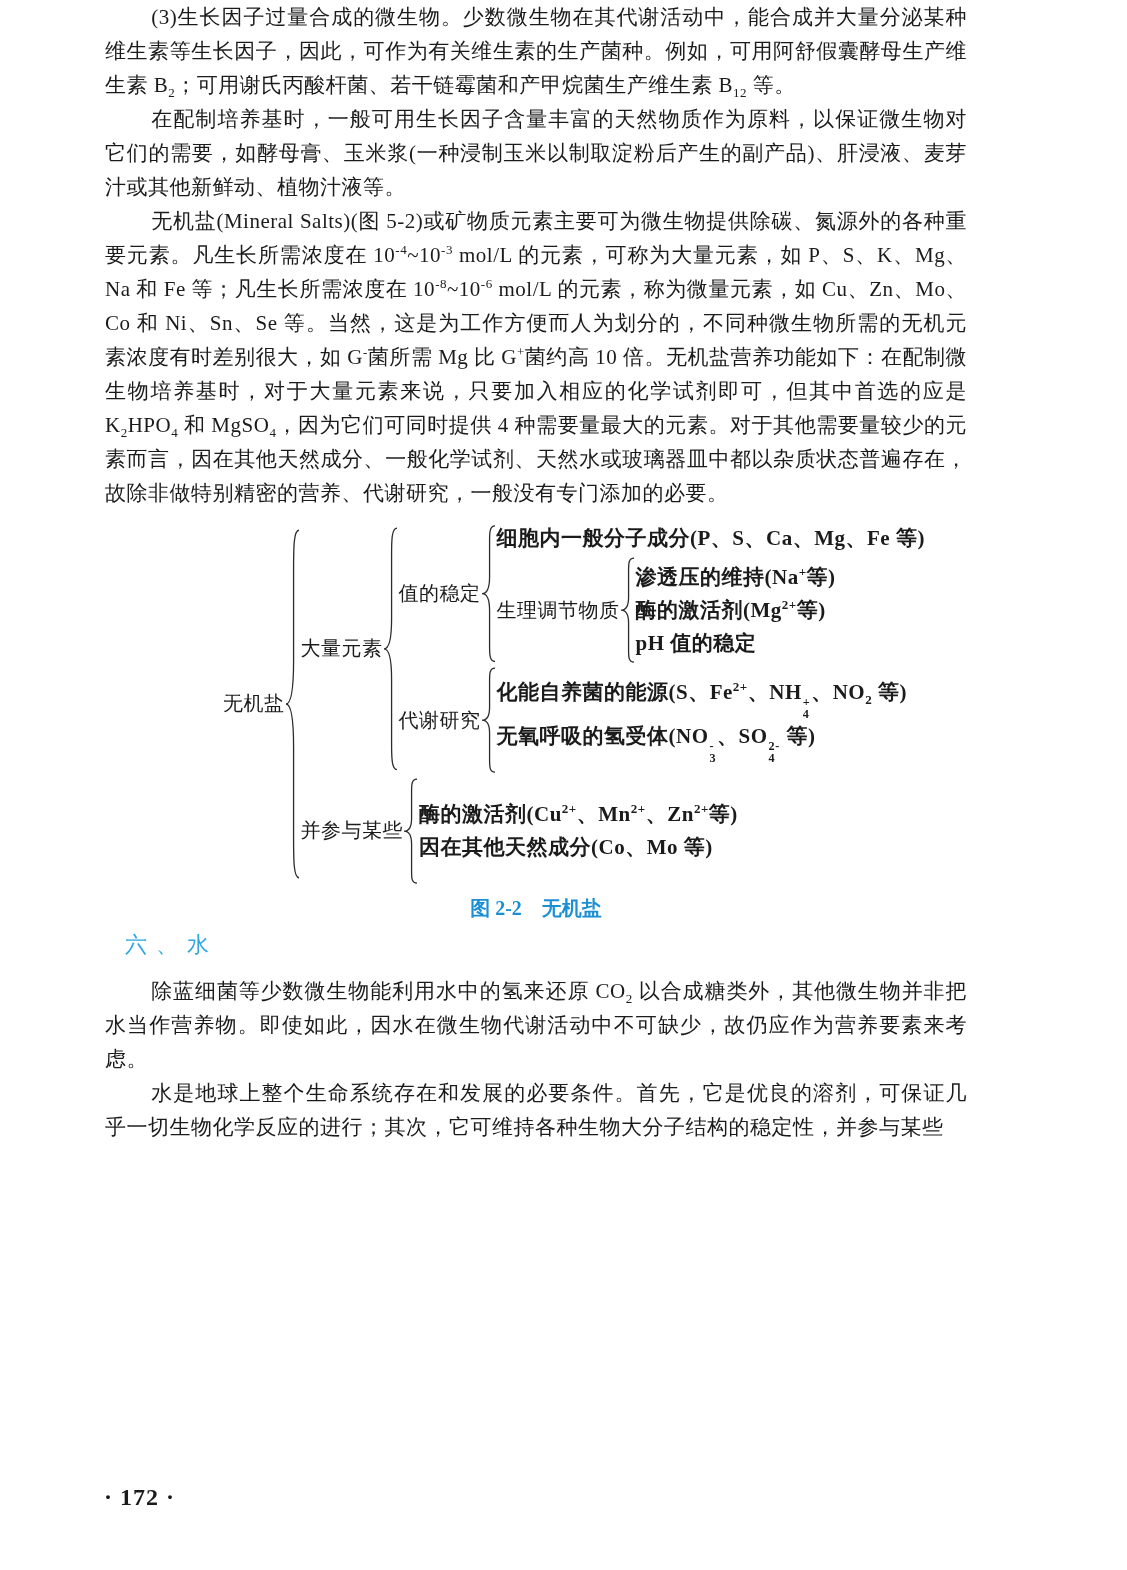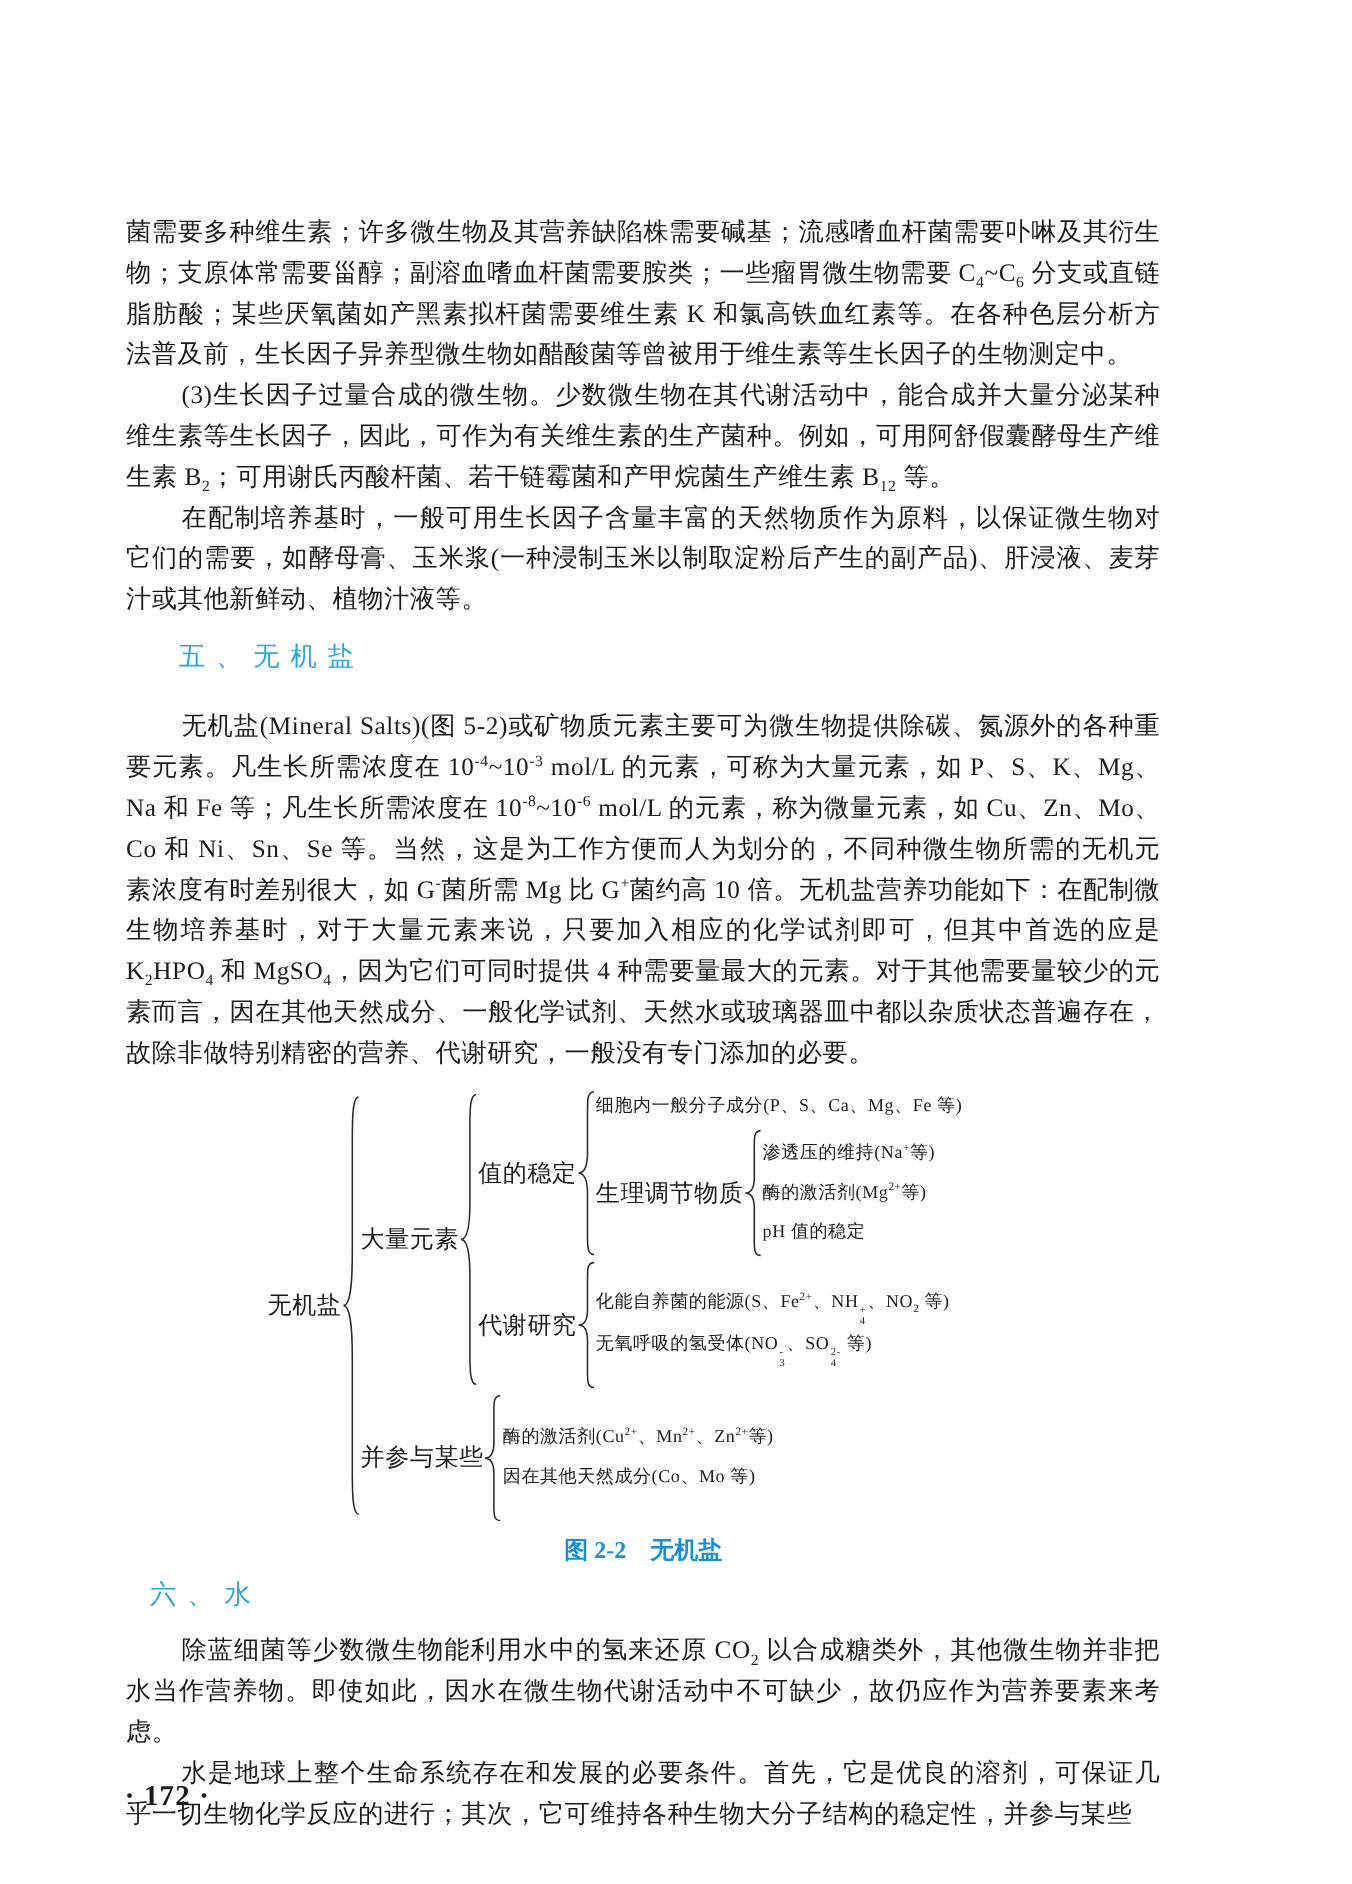--- a/index.html
+++ b/index.html
@@ -41,43 +41,41 @@
   }
   .h5{margin:16px 0 26px 44px;}
   .h6{margin:10px 0 14px 20px;}
   figure.fig{margin:0;padding:0;}
   .tree{margin:12px 0 0 118px;}
   .tnode{display:flex;align-items:center;}
   .tlabel{font-size:20px;white-space:nowrap;letter-spacing:0.5px;}
   .brace{align-self:stretch;flex:0 0 13px;width:13px;margin:1px 2px 1px 1px;display:block;}
   .brace svg{width:100%;height:100%;display:block;}
   .tkids{display:flex;flex-direction:column;justify-content:center;}
-  .leaf{font-size:15px;line-height:33px;white-space:nowrap;letter-spacing:0.5px;}
+  .leaf{font-size:21px;line-height:33px;white-space:nowrap;letter-spacing:0.5px;font-weight:bold;}
   .caption{
     text-align:center;
     font-weight:bold;font-size:20px;line-height:24px;
     color:var(--caption);
     margin:10px 0 0 0;
   }
   .page-number{
     position:absolute;left:104px;top:1484px;
     font-weight:bold;font-size:24px;letter-spacing:1px;
   }
 </style>
 </head>
 <body>
 
 <div class="page">
   <div class="content">
 
-    <p class="body first">菌需要多种维生素；许多微生物及其营养缺陷株需要碱基；流感嗜血杆菌需要卟啉及其衍生物；支原体常需要甾醇；副溶血嗜血杆菌需要胺类；一些瘤胃微生物需要 C<sub>4</sub>~C<sub>6</sub> 分支或直链脂肪酸；某些厌氧菌如产黑素拟杆菌需要维生素 K 和氯高铁血红素等。在各种色层分析方法普及前，生长因子异养型微生物如醋酸菌等曾被用于维生素等生长因子的生物测定中。</p>
     <p class="body indent">(3)生长因子过量合成的微生物。少数微生物在其代谢活动中，能合成并大量分泌某种维生素等生长因子，因此，可作为有关维生素的生产菌种。例如，可用阿舒假囊酵母生产维生素 B<sub>2</sub>；可用谢氏丙酸杆菌、若干链霉菌和产甲烷菌生产维生素 B<sub>12</sub> 等。</p>
     <p class="body indent">在配制培养基时，一般可用生长因子含量丰富的天然物质作为原料，以保证微生物对它们的需要，如酵母膏、玉米浆(一种浸制玉米以制取淀粉后产生的副产品)、肝浸液、麦芽汁或其他新鲜动、植物汁液等。</p>
 
-    <h2 class="heading h5">五、无机盐</h2>
 
     <p class="body indent">无机盐(Mineral Salts)(图 5-2)或矿物质元素主要可为微生物提供除碳、氮源外的各种重要元素。凡生长所需浓度在 10<sup>-4</sup>~10<sup>-3</sup> mol/L 的元素，可称为大量元素，如 P、S、K、Mg、Na 和 Fe 等；凡生长所需浓度在 10<sup>-8</sup>~10<sup>-6</sup> mol/L 的元素，称为微量元素，如 Cu、Zn、Mo、Co 和 Ni、Sn、Se 等。当然，这是为工作方便而人为划分的，不同种微生物所需的无机元素浓度有时差别很大，如 G<sup>-</sup>菌所需 Mg 比 G<sup>+</sup>菌约高 10 倍。无机盐营养功能如下：在配制微生物培养基时，对于大量元素来说，只要加入相应的化学试剂即可，但其中首选的应是 K<sub>2</sub>HPO<sub>4</sub> 和 MgSO<sub>4</sub>，因为它们可同时提供 4 种需要量最大的元素。对于其他需要量较少的元素而言，因在其他天然成分、一般化学试剂、天然水或玻璃器皿中都以杂质状态普遍存在，故除非做特别精密的营养、代谢研究，一般没有专门添加的必要。</p>
 
     <figure class="fig">
       <div class="tree">
           <div class="tnode">
             <div class="tlabel">无机盐</div>
             <span class="brace">
               <svg viewBox="0 0 12 100" preserveAspectRatio="none">
                 <path d="M12 2 C7 2 7 7 7 13 L7 38 C7 46 5 50 0 50 C5 50 7 54 7 62 L7 87 C7 93 7 98 12 98" fill="none" stroke="#2b2b2b" stroke-width="1.3" vector-effect="non-scaling-stroke"></path>

